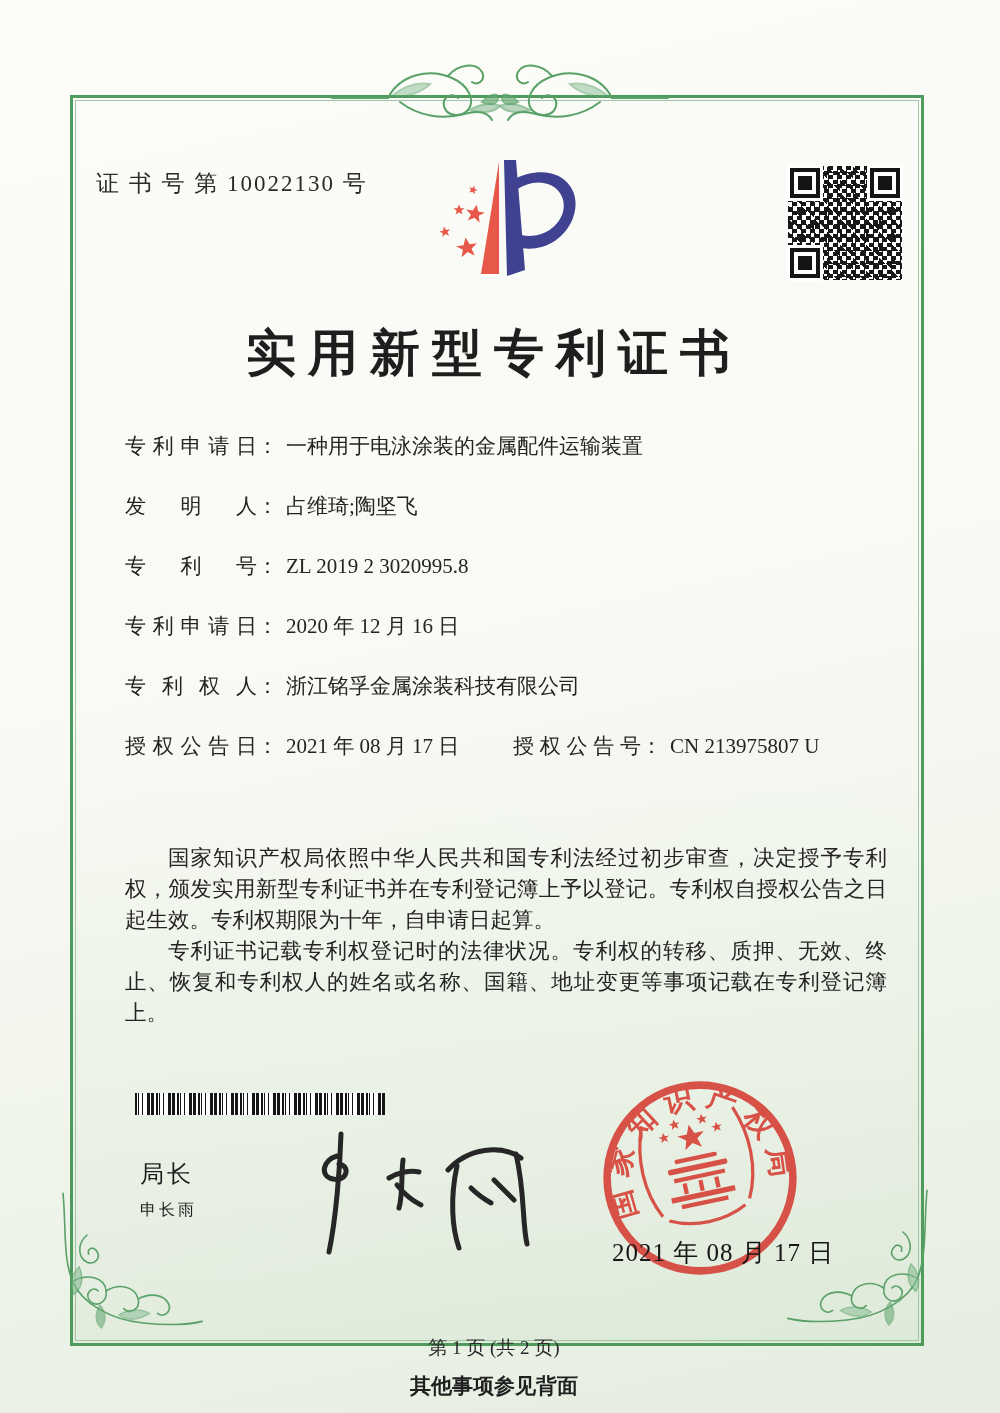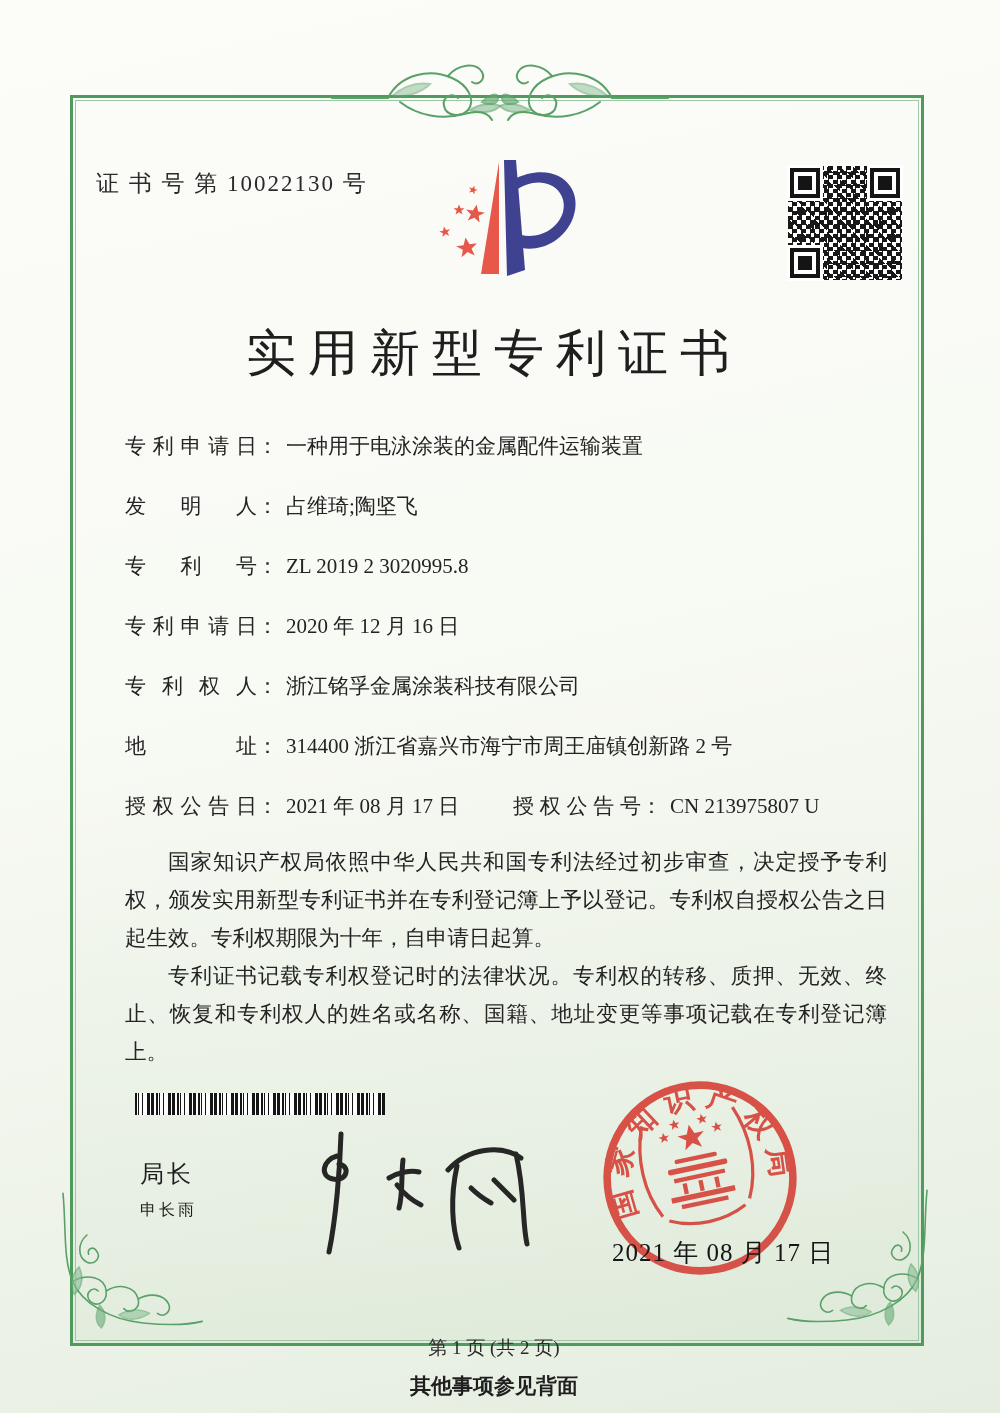--- a/index.html
+++ b/index.html
@@ -21,30 +21,30 @@
   .cert-no{position:absolute;left:96px;top:168px;font-size:23px;letter-spacing:2px;color:#2a2a2a;}
   .logo{position:absolute;left:415px;top:152px;width:175px;height:150px;}
   .qr{position:absolute;left:788px;top:166px;width:114px;height:114px;background:#fff;
       background-image:repeating-conic-gradient(#181818 0% 25%,transparent 0% 50%),
                        repeating-conic-gradient(transparent 0% 25%,#181818 0% 37%,transparent 0% 50%);
       background-size:9px 9px,13px 13px;}
   .finder{position:absolute;width:22px;height:22px;border:4px solid #141414;background:#fff;box-shadow:0 0 0 3px #fff;}
   .finder::after{content:"";position:absolute;inset:4px;background:#141414;}
   .f-tl{left:2px;top:2px}.f-tr{right:2px;top:2px}.f-bl{left:2px;bottom:2px}
   .title{position:absolute;left:70px;width:848px;top:320px;text-align:center;
-         font-size:50px;font-weight:normal;letter-spacing:12px;color:#1e1e1e;}
+         font-size:50px;font-weight:bold;letter-spacing:12px;color:#1e1e1e;}
   
   .rows{position:absolute;left:125px;top:432px;width:770px;font-size:21px;color:#232323;}
   .row{height:60px;position:relative;white-space:nowrap;}
   .lbl{display:inline-block;width:132px;text-align:justify;text-align-last:justify;vertical-align:top;}
   .colon{display:inline-block;margin-right:8px;}
   .grant-right{position:absolute;left:388px;top:0;}
   .grant-right .lbl{width:128px;}
   
-  .paras{position:absolute;left:125px;top:843px;width:762px;font-size:21.5px;line-height:38px;
+  .paras{position:absolute;left:125px;top:843px;width:762px;font-size:21.5px;line-height:31px;
          text-align:justify;color:#242424;}
   .paras p{margin:0;text-indent:2em;}
   
   .barcode{position:absolute;left:135px;top:1093px;width:250px;height:22px;
       background:repeating-linear-gradient(90deg,#151515 0 2px,#fdfdfd 2px 3px,#151515 3px 4px,#fdfdfd 4px 7px,#151515 7px 8px,#fdfdfd 8px 12px,#151515 12px 15px,#fdfdfd 15px 16px,#151515 16px 19px,#fdfdfd 19px 21px);}
   .signer-title{position:absolute;left:140px;top:1158px;font-size:24px;letter-spacing:3px;color:#1d1d1d;
       font-family:"Liberation Sans","DejaVu Sans",sans-serif;}
   .signer-name{position:absolute;left:140px;top:1200px;font-size:16px;letter-spacing:3px;color:#1d1d1d;
       font-family:"Liberation Sans","DejaVu Sans",sans-serif;}
   .signature{position:absolute;left:285px;top:1122px;width:250px;height:140px;}
@@ -134,23 +134,20 @@
       <span class="lbl">发明人</span><span class="colon">：</span><span class="val">占维琦;陶坚飞</span>
     </div>
     <div class="row">
       <span class="lbl">专利号</span><span class="colon">：</span><span class="val">ZL 2019 2 3020995.8</span>
     </div>
     <div class="row">
       <span class="lbl">专利申请日</span><span class="colon">：</span><span class="val">2020 年 12 月 16 日</span>
     </div>
     <div class="row">
       <span class="lbl">专利权人</span><span class="colon">：</span><span class="val">浙江铭孚金属涂装科技有限公司</span>
-    </div>
-    <div class="row">
-      <span class="lbl">地址</span><span class="colon">：</span><span class="val">314400  浙江省嘉兴市海宁市周王庙镇创新路 2 号</span>
     </div>
     <div class="row">
       <span class="lbl">授权公告日</span><span class="colon">：</span><span class="val">2021 年 08 月 17 日</span>
       <span class="grant-right">
         <span class="lbl">授权公告号</span><span class="colon">：</span><span class="val">CN 213975807 U</span>
       </span>
     </div>
   </div>
 
   <div class="paras">

